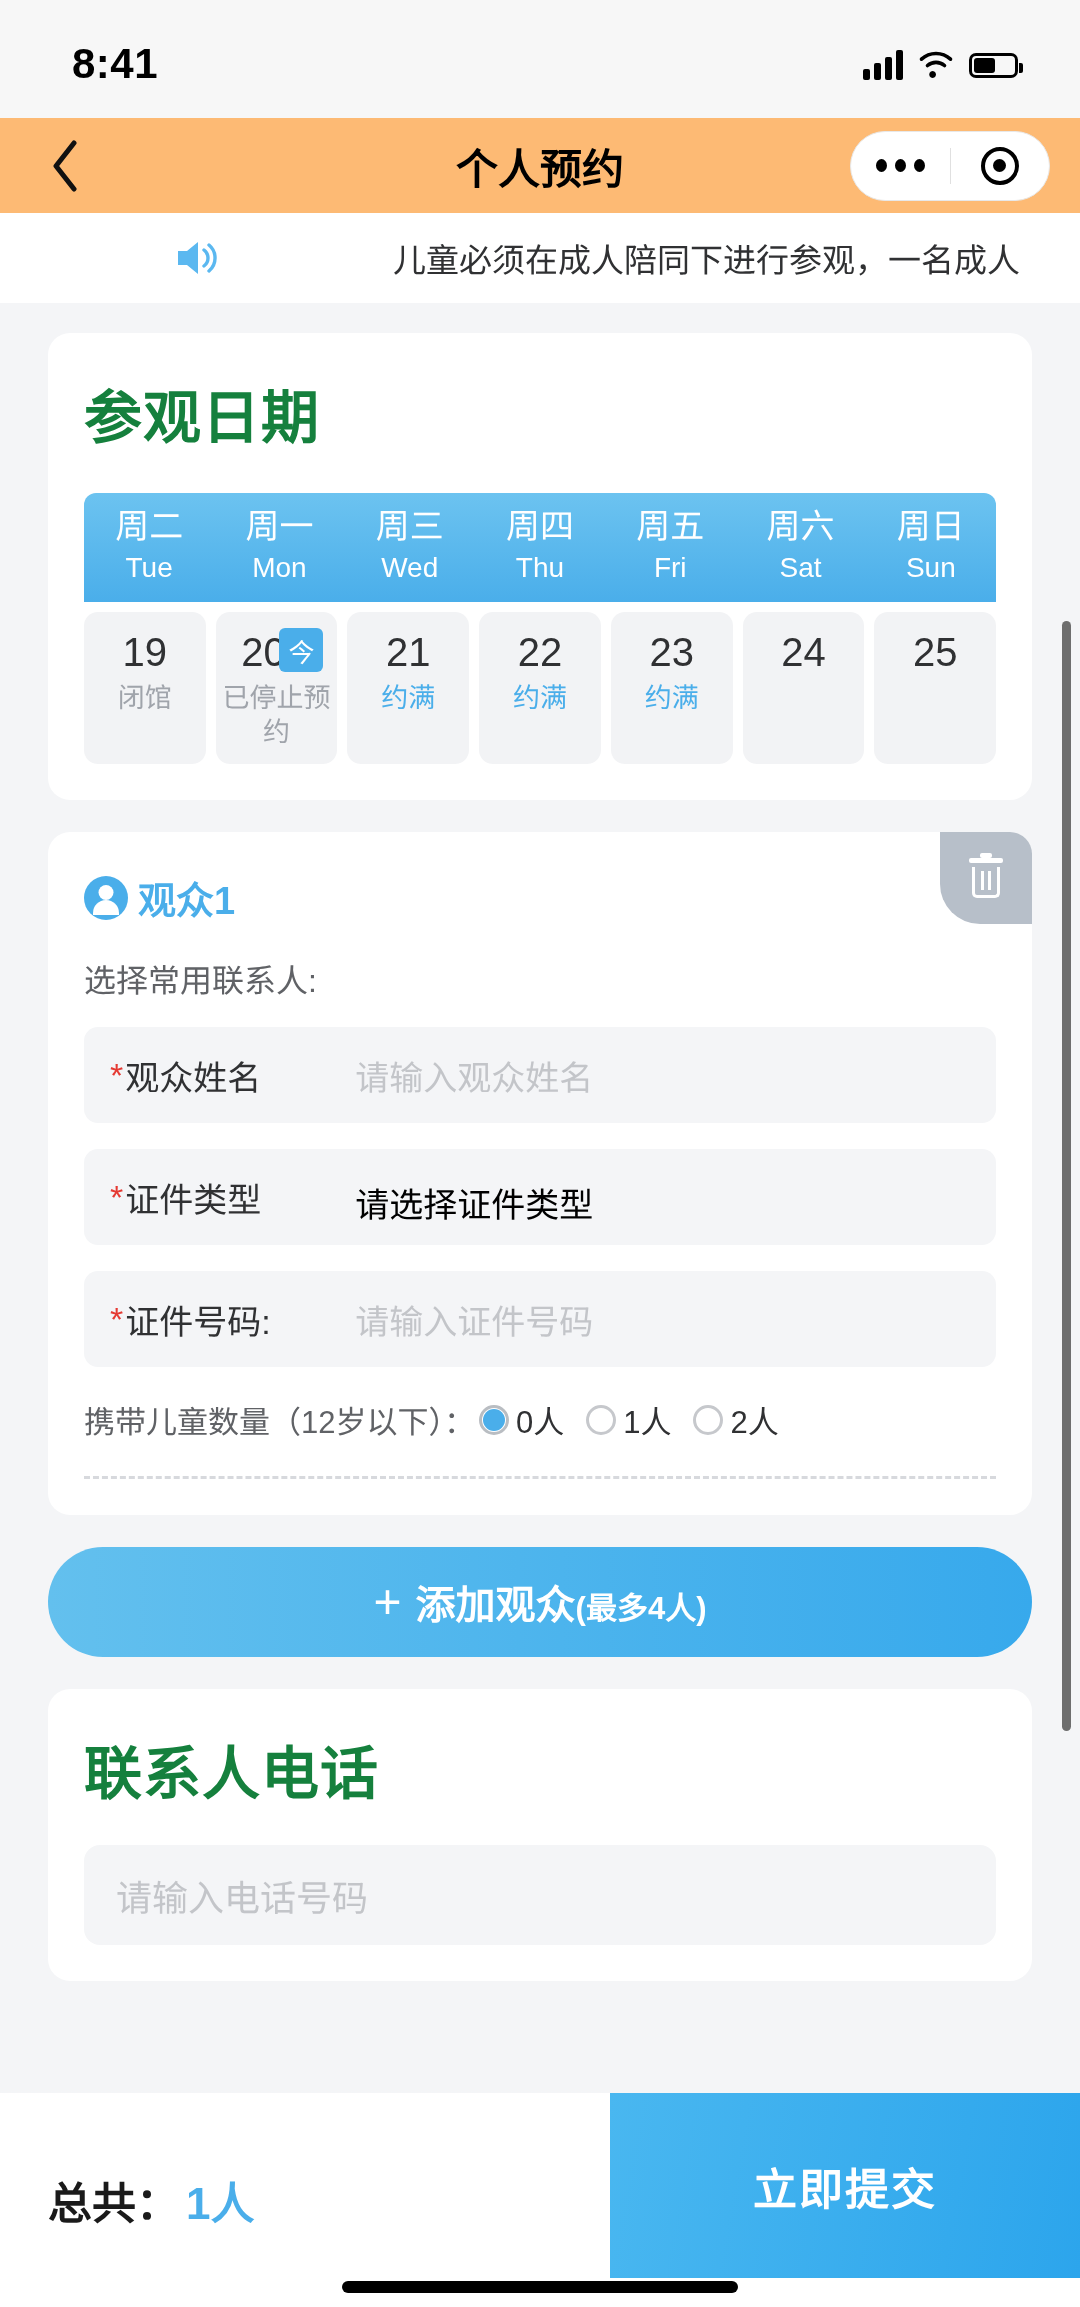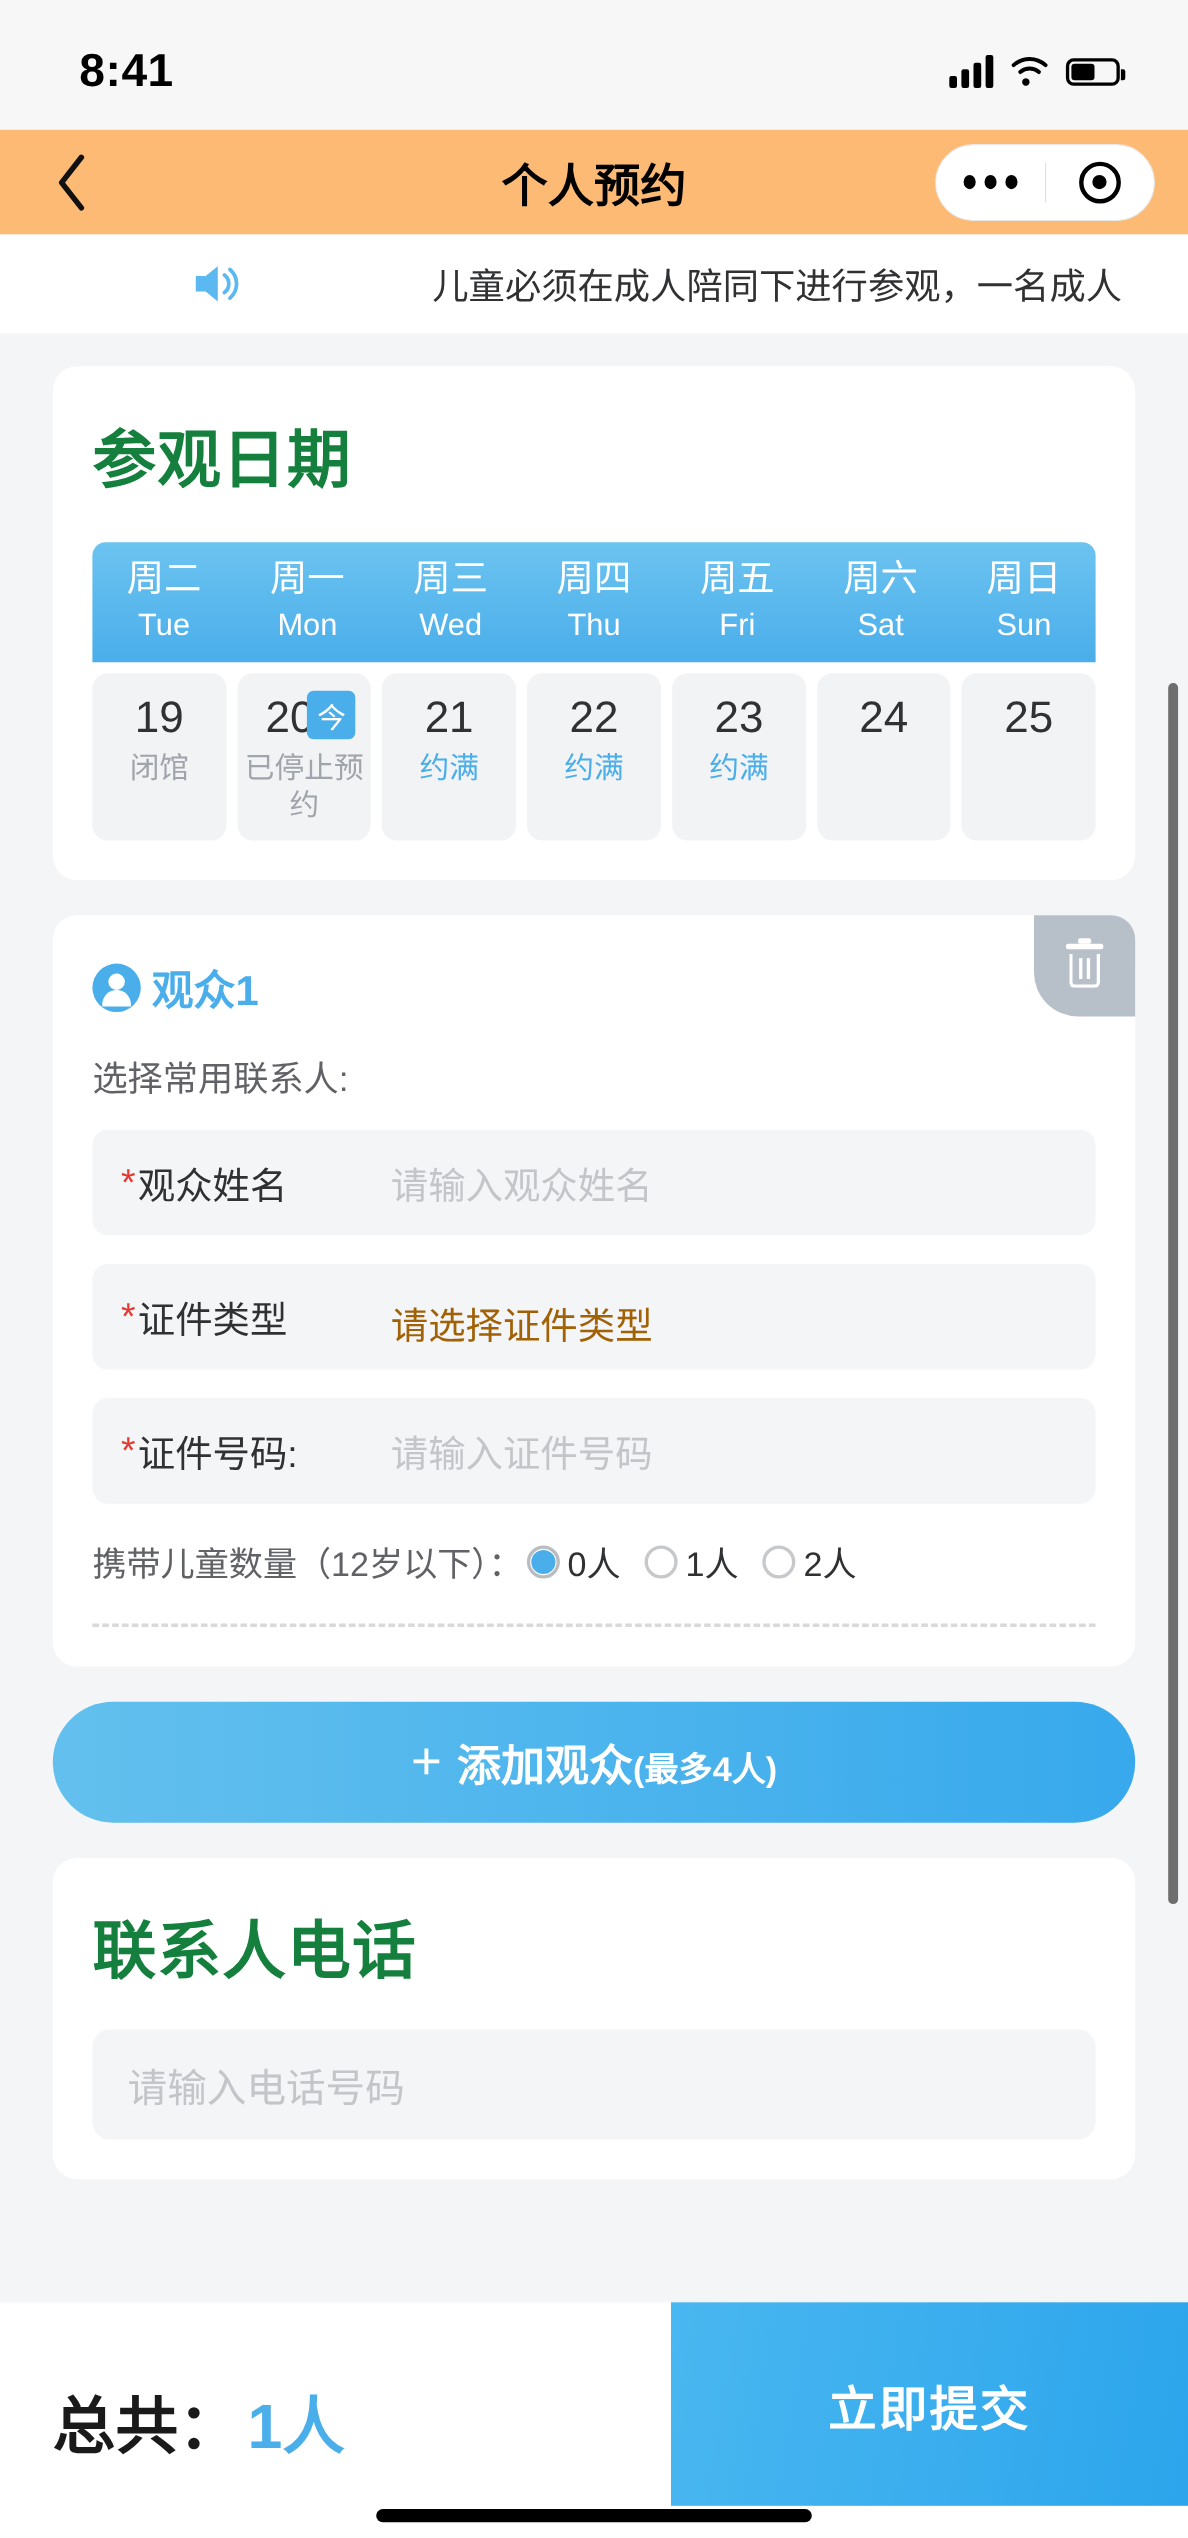--- a/index.html
+++ b/index.html
@@ -130,21 +130,21 @@
   .sublabel{font-size:32px;color:#606266;margin-top:30px;}
 
   .field{
     display:flex;align-items:center;
     background:#f4f5f7;border-radius:14px;
     height:96px;margin-top:26px;padding:0 26px;
   }
   .req{color:#e53a33;font-size:34px;margin-right:2px;}
   .f-label{font-size:34px;color:#303133;width:230px;flex:none;}
   .f-value{font-size:34px;color:#c3c5c9;}
-  .f-value.filled{color:#a16207;margin-top:11px;}
+  .f-value.filled{color:#000000;margin-top:11px;}
 
   .kids-row{display:flex;align-items:center;margin-top:30px;font-size:31px;color:#606266;flex-wrap:nowrap;}
   .kids-opts{display:flex;align-items:center;gap:22px;margin-left:4px;}
   .opt{display:flex;align-items:center;gap:7px;}
   .radio{width:30px;height:30px;border-radius:50%;border:3px solid #c6c8cc;display:block;flex:none;}
   .radio.on{border-color:#b9bdc2;background:#fff;position:relative;}
   .radio.on::after{content:"";position:absolute;left:50%;top:50%;transform:translate(-50%,-50%);
     width:22px;height:22px;border-radius:50%;background:#4aaeea;}
   .opt span{font-size:31px;color:#303133;}
 
@@ -173,21 +173,21 @@
   .scrollbar{
     position:absolute;right:9px;top:318px;width:9px;height:1110px;
     background:#6e6e6e;border-radius:5px;
   }
 
   
   .bottombar{
     position:absolute;left:0;bottom:0;width:100%;height:214px;background:#fff;
     display:flex;align-items:center;
   }
-  .total{font-size:57px;color:#1a1a1a;font-weight:600;margin-left:48px;display:flex;align-items:baseline;}
+  .total{font-size:44px;color:#1a1a1a;font-weight:600;margin-left:48px;display:flex;align-items:baseline;}
   .total b{color:#4aaeea;font-weight:600;margin-left:6px;}
   .submit{
     position:absolute;right:0;top:0;width:470px;height:185px;
     background:linear-gradient(100deg,#49b7f0 0%,#2ca5ec 100%);
     display:flex;align-items:center;justify-content:center;
   }
   .submit span{font-size:44px;color:#fff;font-weight:600;letter-spacing:2px;}
   .home-ind{
     position:absolute;left:50%;transform:translateX(-50%);bottom:14px;
     width:396px;height:12px;background:#000;border-radius:6px;

